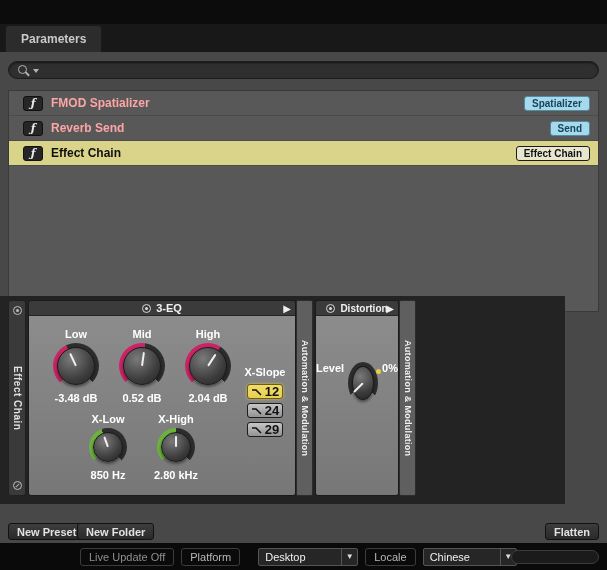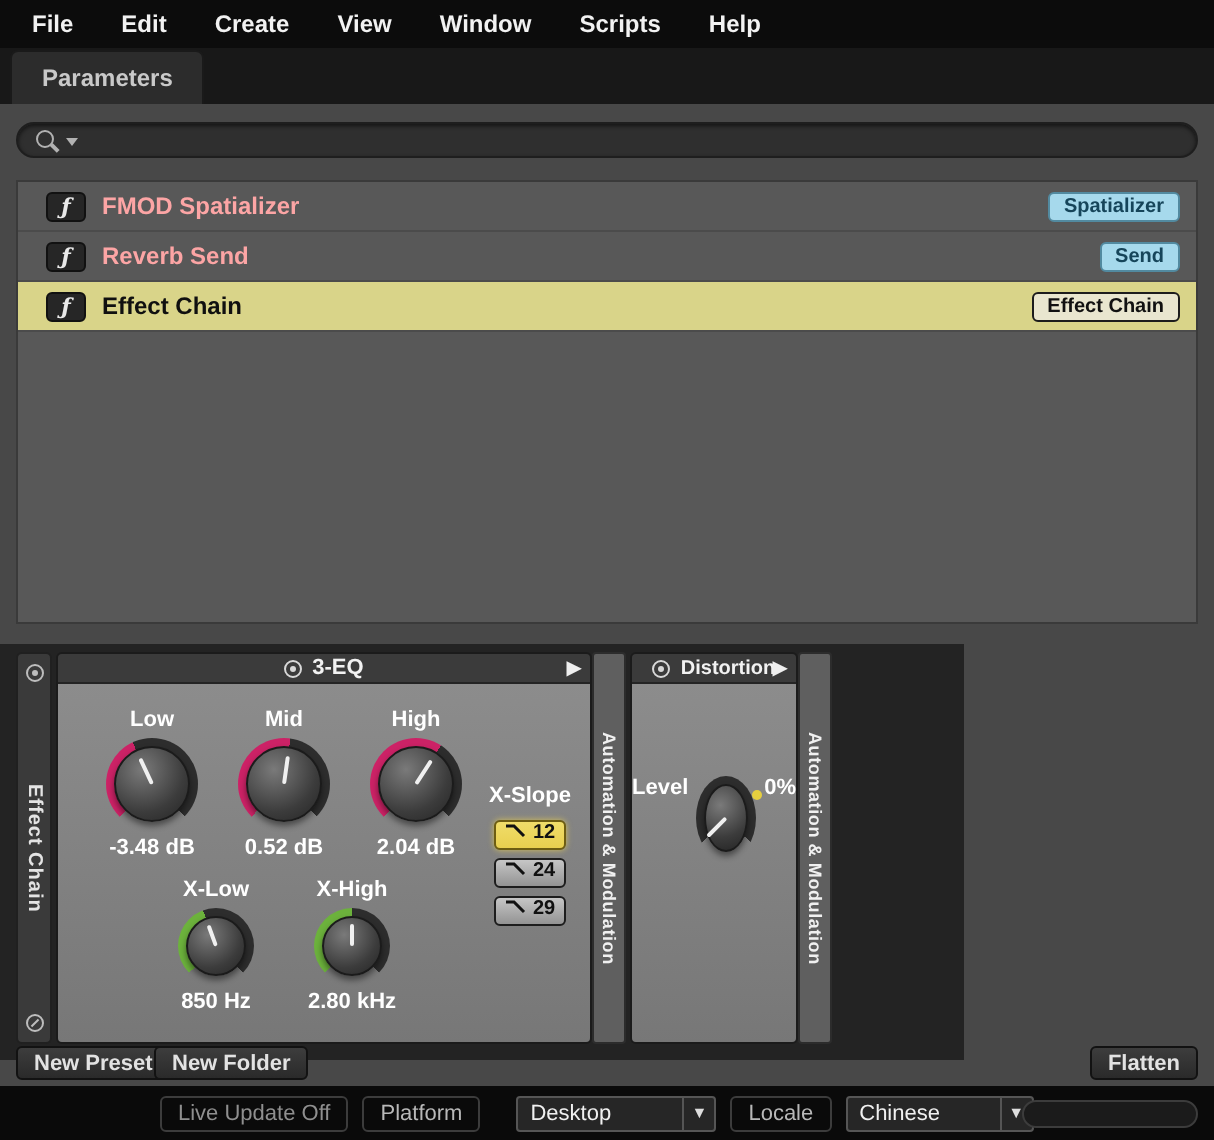--- a/index.html
+++ b/index.html
@@ -46,21 +46,21 @@
   .row.selected .row-name { color:#101010; }
   .fx-icon { width:20px; height:15px; background:#262626; border:1px solid #111; border-radius:3px;
              color:#eaeaea; font:italic 700 11px "DejaVu Serif", serif; display:flex; align-items:center;
              justify-content:center; line-height:1; }
   .badge { margin-left:auto; padding:1px 7px; border-radius:3px; font-size:10px; font-weight:700; }
   .badge.blue { background:var(--badge-blue,#a6d9ec); color:var(--badge-blue-text,#16455a);
                 border:1px solid #528aa0; }
   .badge.outline { background:#e9e6cf; color:#111; border:1px solid #1c1c1c; }
 
   
-  .deck { position:absolute; left:0; top:270px; width:482px; height:208px; background:#232323; }
+  .deck { position:absolute; left:0; top:244px; width:565px; height:208px; background:#232323; }
   .rail { position:absolute; left:8px; top:4px; width:18px; height:196px; background:#3a3a3a;
           border:1px solid #202020; border-radius:3px; display:flex; flex-direction:column;
           align-items:center; justify-content:space-between; padding:5px 0; }
   .rail-label { writing-mode:vertical-rl; font-size:10px; font-weight:700; color:#e3e3e3; letter-spacing:.5px; }
   .rail-icon { position:relative; width:9px; height:9px; border:1px solid #bdbdbd; border-radius:50%; }
   .rail-icon.dot::after { content:""; position:absolute; inset:2px; border-radius:50%; background:#bdbdbd; }
   .rail-icon.route::after { content:""; position:absolute; left:1px; top:3px; width:5px; height:1px;
                             background:#bdbdbd; transform:rotate(-45deg); }
 
   .module { position:absolute; top:4px; height:196px; border:1px solid #1b1b1b; border-radius:3px;
@@ -93,22 +93,22 @@
              background:#f0f0f0; border-radius:1px; transform-origin:50% 0;
              transform:rotate(calc(180deg + var(--angle,0deg))); }
   .auto-dot { position:absolute; right:-3px; top:7px; width:5px; height:5px; border-radius:50%;
               background:var(--accent-dot,#e6cf3f); }
 
   
   .xslope { position:absolute; left:210px; top:50px; width:52px; display:flex; flex-direction:column;
             align-items:center; gap:4px; }
   .xslope-label { font-size:11px; font-weight:700; color:#fff; margin-bottom:2px; }
   .slope-btn { width:36px; height:15px; border:1px solid #1d1d1d; border-radius:3px;
-               background:linear-gradient(#c6c6c6,#939393); display:flex; align-items:flex-start;
-               justify-content:center; gap:2px; color:#111; font-size:10px; font-weight:700; }
+               background:linear-gradient(#c6c6c6,#939393); display:flex; align-items:center;
+               justify-content:center; gap:2px; color:#111; font-size:13px; font-weight:700; }
   .slope-btn.selected { background:linear-gradient(#f0dd6a,var(--slope-selected,#e9d04f));
                         border-color:#6e5d12; box-shadow:0 0 3px rgba(233,208,79,.8); }
 
   
   .strip { position:absolute; top:4px; width:17px; height:196px; background:#5f5f5f;
            border:1px solid #2c2c2c; border-radius:2px; display:flex; align-items:center;
            justify-content:center; }
   .strip span { writing-mode:vertical-rl; font-size:9px; font-weight:700; color:#f0f0f0;
                 letter-spacing:.3px; white-space:nowrap; }
   .strip.s1 { left:296px; }
@@ -139,29 +139,20 @@
   .sel-platform { width:100px;margin-left:11px; }
   .sel-locale { width:94px; }
   .status-field { position:absolute; right:8px; bottom:6px; width:88px; height:14px; border-radius:7px;
                   background:#1b1b1b; border:1px solid #3c3c3c; }
 </style>
 </head>
 <body>
 
 <div class="window">
 
-  <div class="menubar">
-    <span class="menu-item">File</span>
-    <span class="menu-item">Edit</span>
-    <span class="menu-item">Create</span>
-    <span class="menu-item">View</span>
-    <span class="menu-item">Window</span>
-    <span class="menu-item">Scripts</span>
-    <span class="menu-item">Help</span>
-  </div>
 
   <div class="tabbar">
     <div class="tab">Parameters</div>
   </div>
 
   <div class="panel">
 
     <div class="search-bar">
       <span class="mag"></span>
       <span class="mag-caret"></span>

